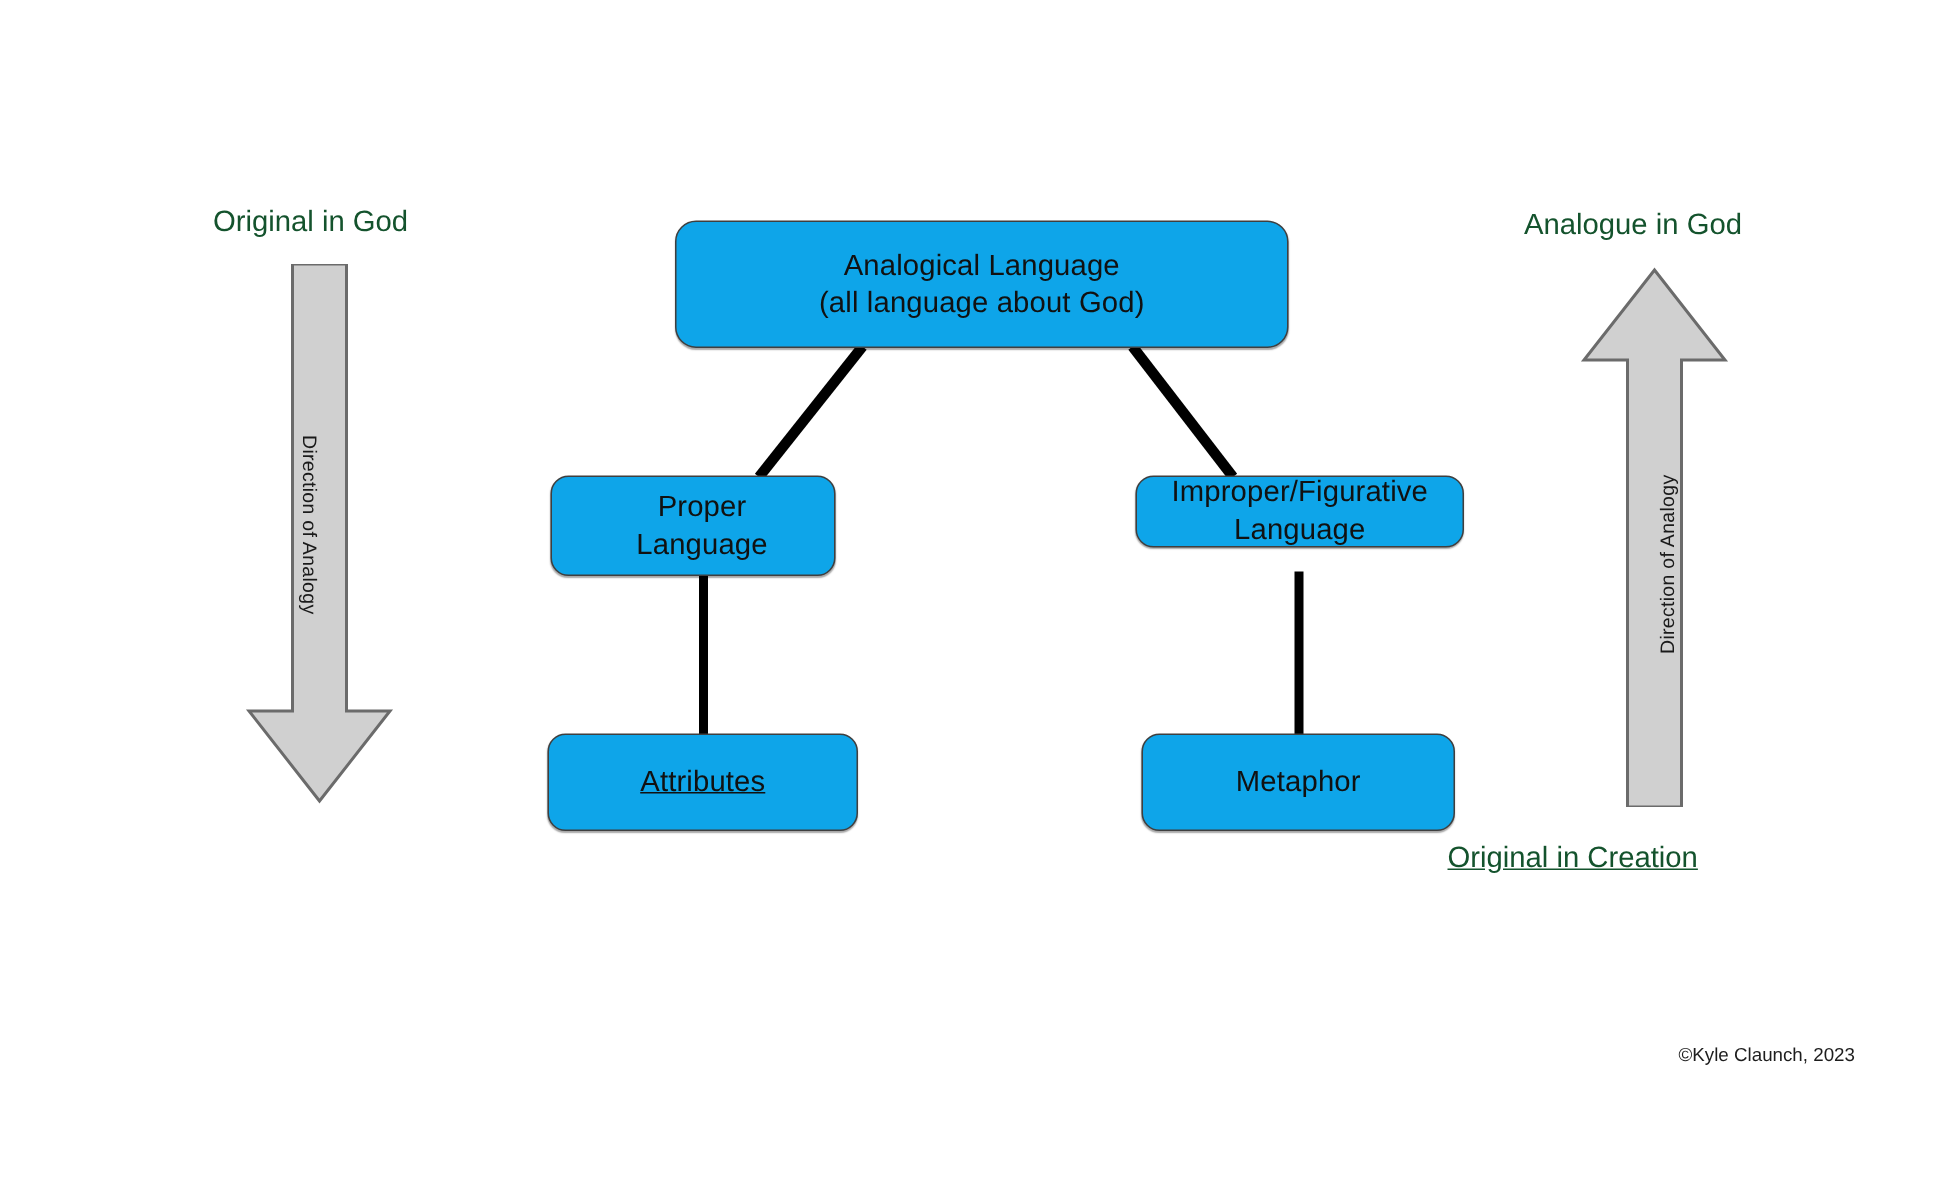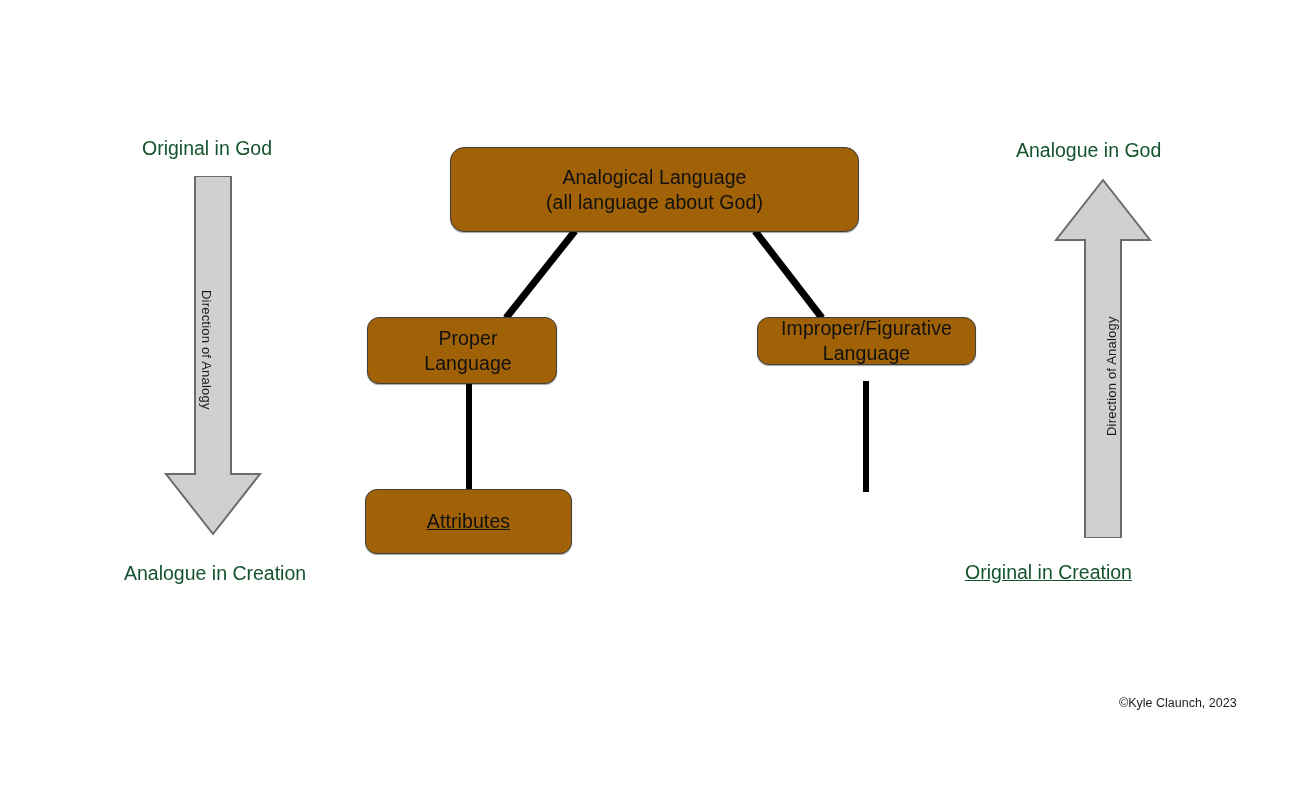--- a/index.html
+++ b/index.html
@@ -16,21 +16,21 @@
     width: 1297px;
     height: 800px;
     background: #ffffff;
     overflow: hidden;
   }
 
   
   .node {
     position: absolute;
     box-sizing: border-box;
-    background: #a16207;
+    background: #0ea5e9;
     border: 1px solid #3f3f3f;
     border-radius: 12px;
     display: flex;
     align-items: center;
     justify-content: center;
     text-align: center;
     line-height: 1.28;
     color: #111111;
     font-size: 19.5px;
     letter-spacing: 0.1px;
@@ -142,21 +142,23 @@
 
   <div id="node-improper" class="node">
     <span>Improper/Figurative
 Language</span>
   </div>
 
   <div id="node-attributes" class="node">
     <span>Attributes</span>
   </div>
 
+  <div id="node-metaphor" class="node">
+    <span>Metaphor</span>
+  </div>
 
   <div id="cap-left-top" class="caption">Original in God</div>
-  <div id="cap-left-bottom" class="caption">Analogue in Creation</div>
   <div id="cap-right-top" class="caption">Analogue in God</div>
   <div id="cap-right-bottom" class="caption">Original in Creation</div>
 
   <div id="copyright">©Kyle Claunch, 2023</div>
 
 </div>
 
 </body></html>

